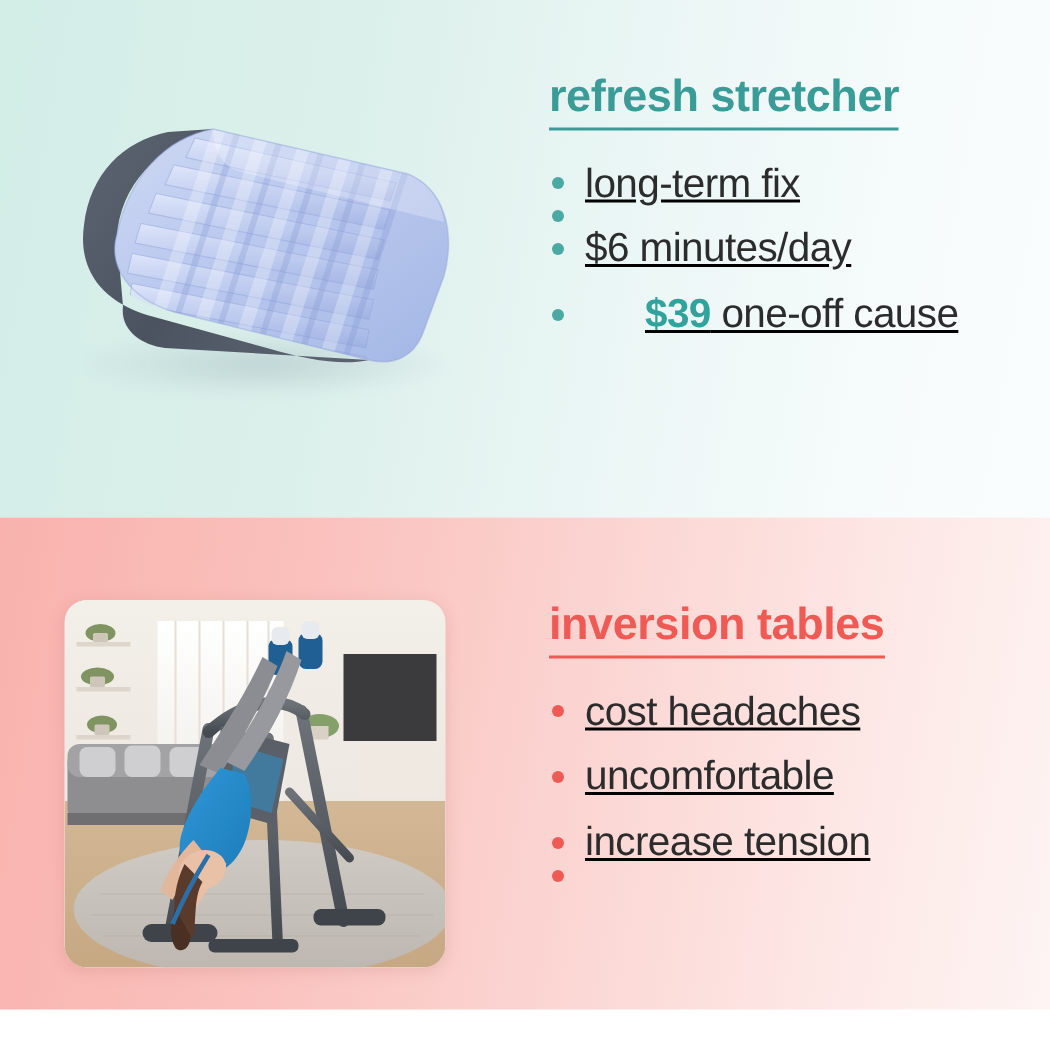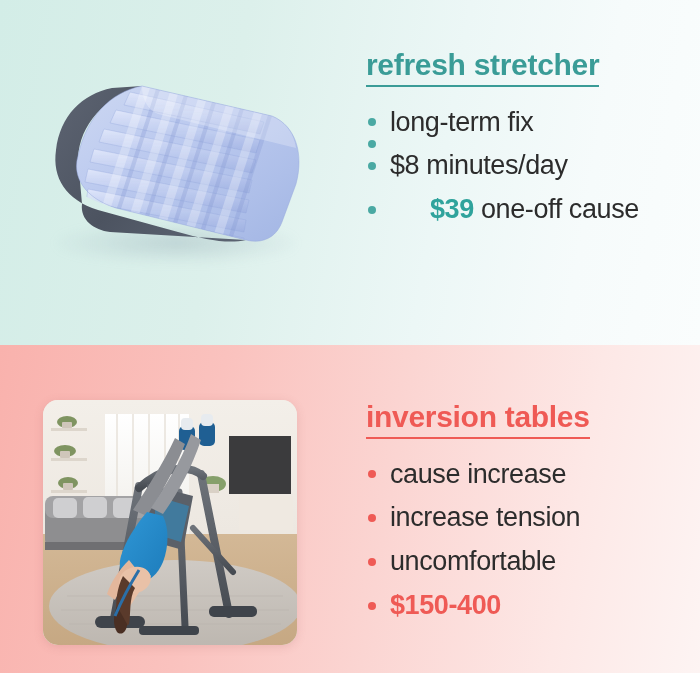--- a/index.html
+++ b/index.html
@@ -110,20 +110,21 @@
     border-bottom: 2.5px solid currentColor;
     line-height: 1.12;
   }
   .headline.teal  { color: #3a9c97; }
   .headline.coral { color: #ef5a55; }
 
   ul.bullets {
     list-style: none;
     margin: 0;
     padding: 0;
+    text-decoration: underline;
   }
   ul.bullets li {
     position: relative;
     padding-left: 24px;
     font-size: 27px;
     line-height: 1.62;
     color: #2c2c2c;
     font-weight: 400;
     letter-spacing: -0.4px;
     white-space: nowrap;
@@ -231,21 +232,21 @@
         <div class="headline teal">refresh stretcher</div>
 
         <ul class="bullets teal">
           <li>
             <span class="dot"></span><span>long-term fix</span>
           </li>
           <li>
             <span class="dot"></span>
           </li>
           <li>
-            <span class="dot"></span><span>$8 minutes/day</span>
+            <span class="dot"></span><span>$6 minutes/day</span>
           </li>
           <li>
             <span class="dot"></span><span class="emph-teal">$39</span><span> one-off cause</span>
           </li>
         </ul>
       </div>
     </div>
   </section>
 
   <section class="panel panel-bottom">
@@ -375,29 +376,29 @@
         </svg>
       </div>
     </div>
 
     <div class="text-col">
       <div class="text-inner bottom">
         <div class="headline coral">inversion tables</div>
 
         <ul class="bullets coral">
           <li>
-            <span class="dot"></span><span>cause increase</span>
+            <span class="dot"></span><span>cost headaches</span>
+          </li>
+          <li>
+            <span class="dot"></span><span>uncomfortable</span>
           </li>
           <li>
             <span class="dot"></span><span>increase tension</span>
           </li>
-          <li>
-            <span class="dot"></span><span>uncomfortable</span>
-          </li>
           <li class="all-emph">
-            <span class="dot"></span><span class="emph-coral">$150-400</span><span></span>
+            <span class="dot"></span><span></span>
           </li>
         </ul>
       </div>
     </div>
   </section>
 
 </div>
 
 </body></html>

